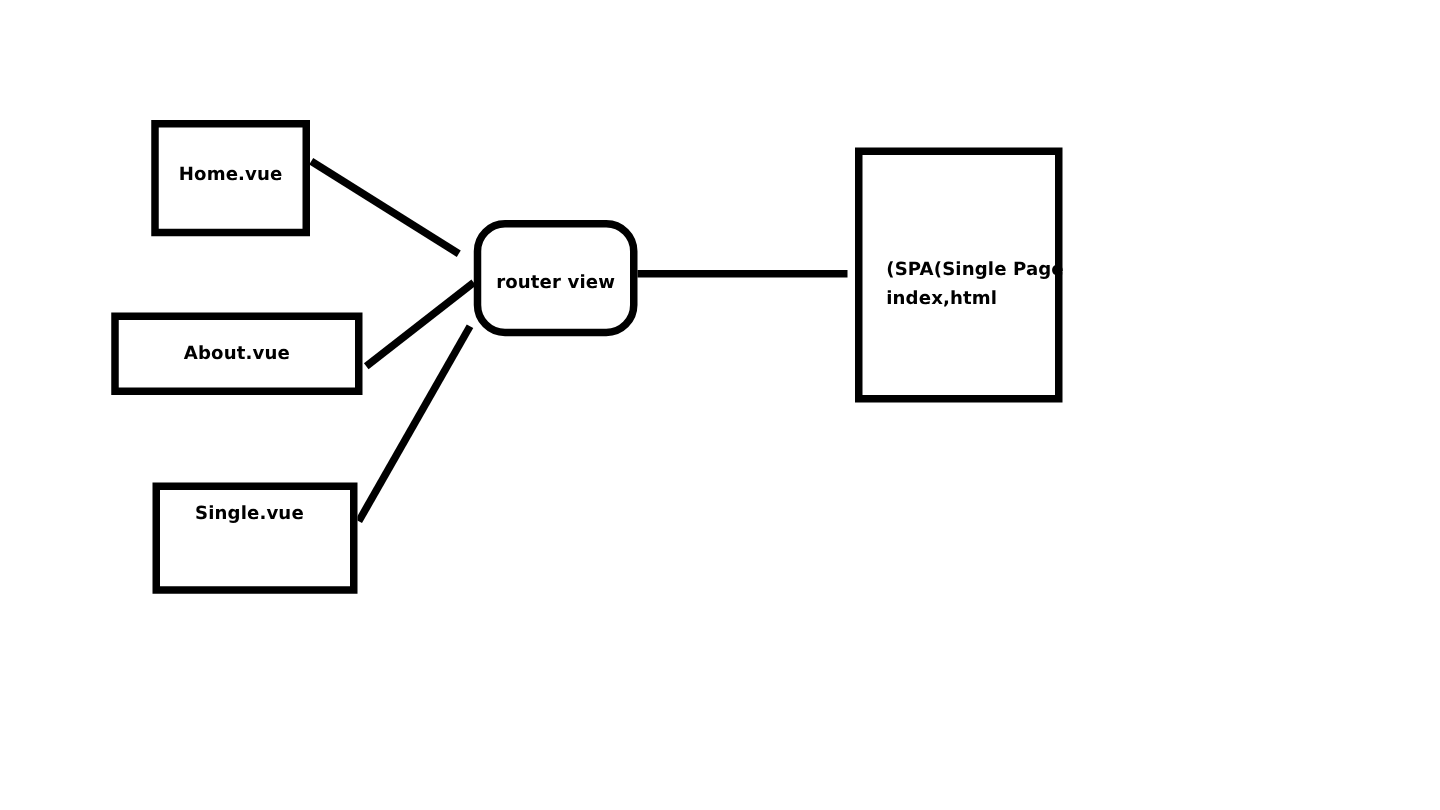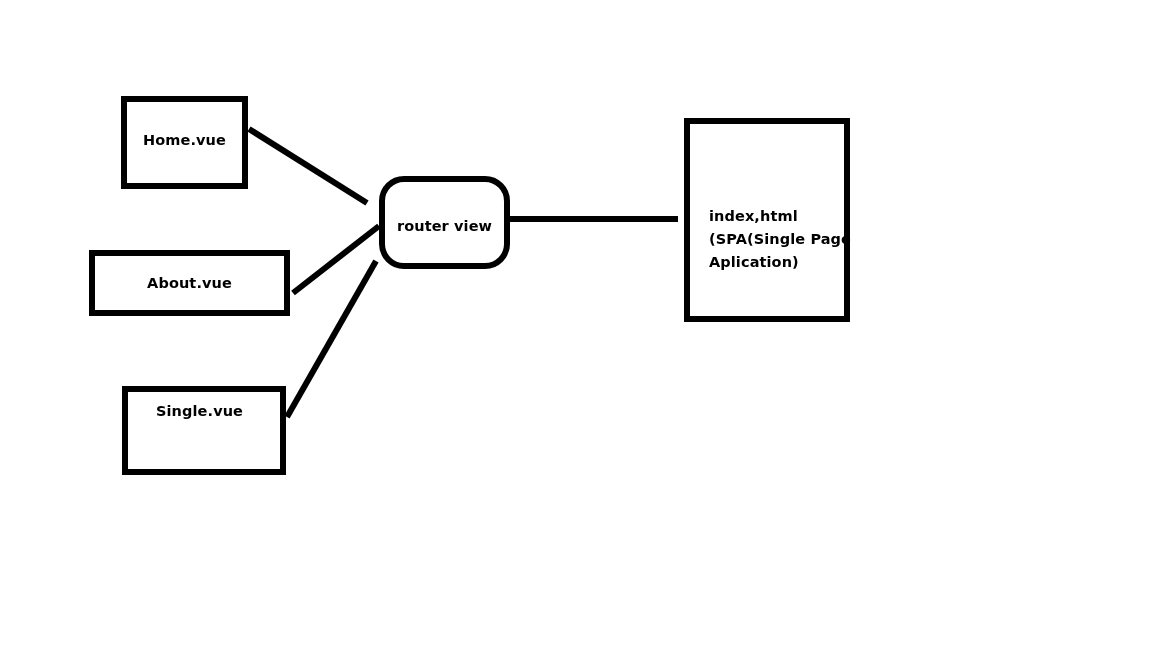--- a/index.html
+++ b/index.html
@@ -83,19 +83,18 @@
   <div class="node" style="left: 122px; top: 386px; width: 164px; height: 89px; border-color: rgb(0, 0, 0);">
     <span class="node-label" style="top: 12px; color: rgb(0, 0, 0); left: 28px;">Single.vue</span>
   </div>
 
   <div class="node" style="left: 379px; top: 176px; width: 131px; height: 93px; border-color: rgb(0, 0, 0); border-radius: 25px;">
     <span class="node-label centered" style="top: 37px; color: rgb(0, 0, 0);">router view</span>
   </div>
 
   <div class="node" id="index-node" style="left: 684px; top: 118px; width: 166px; height: 204px; border-color: rgb(0, 0, 0);">
     <div class="node-text-block" id="index-text" style="left: 19px; top: 81px; color: rgb(0, 0, 0);">
+        <div>(SPA(Single Page</div>
         <div>index,html</div>
-        <div>(SPA(Single Page</div>
-        <div>Aplication)</div>
       </div>
   </div>
 
 </div>
 
 </body></html>

